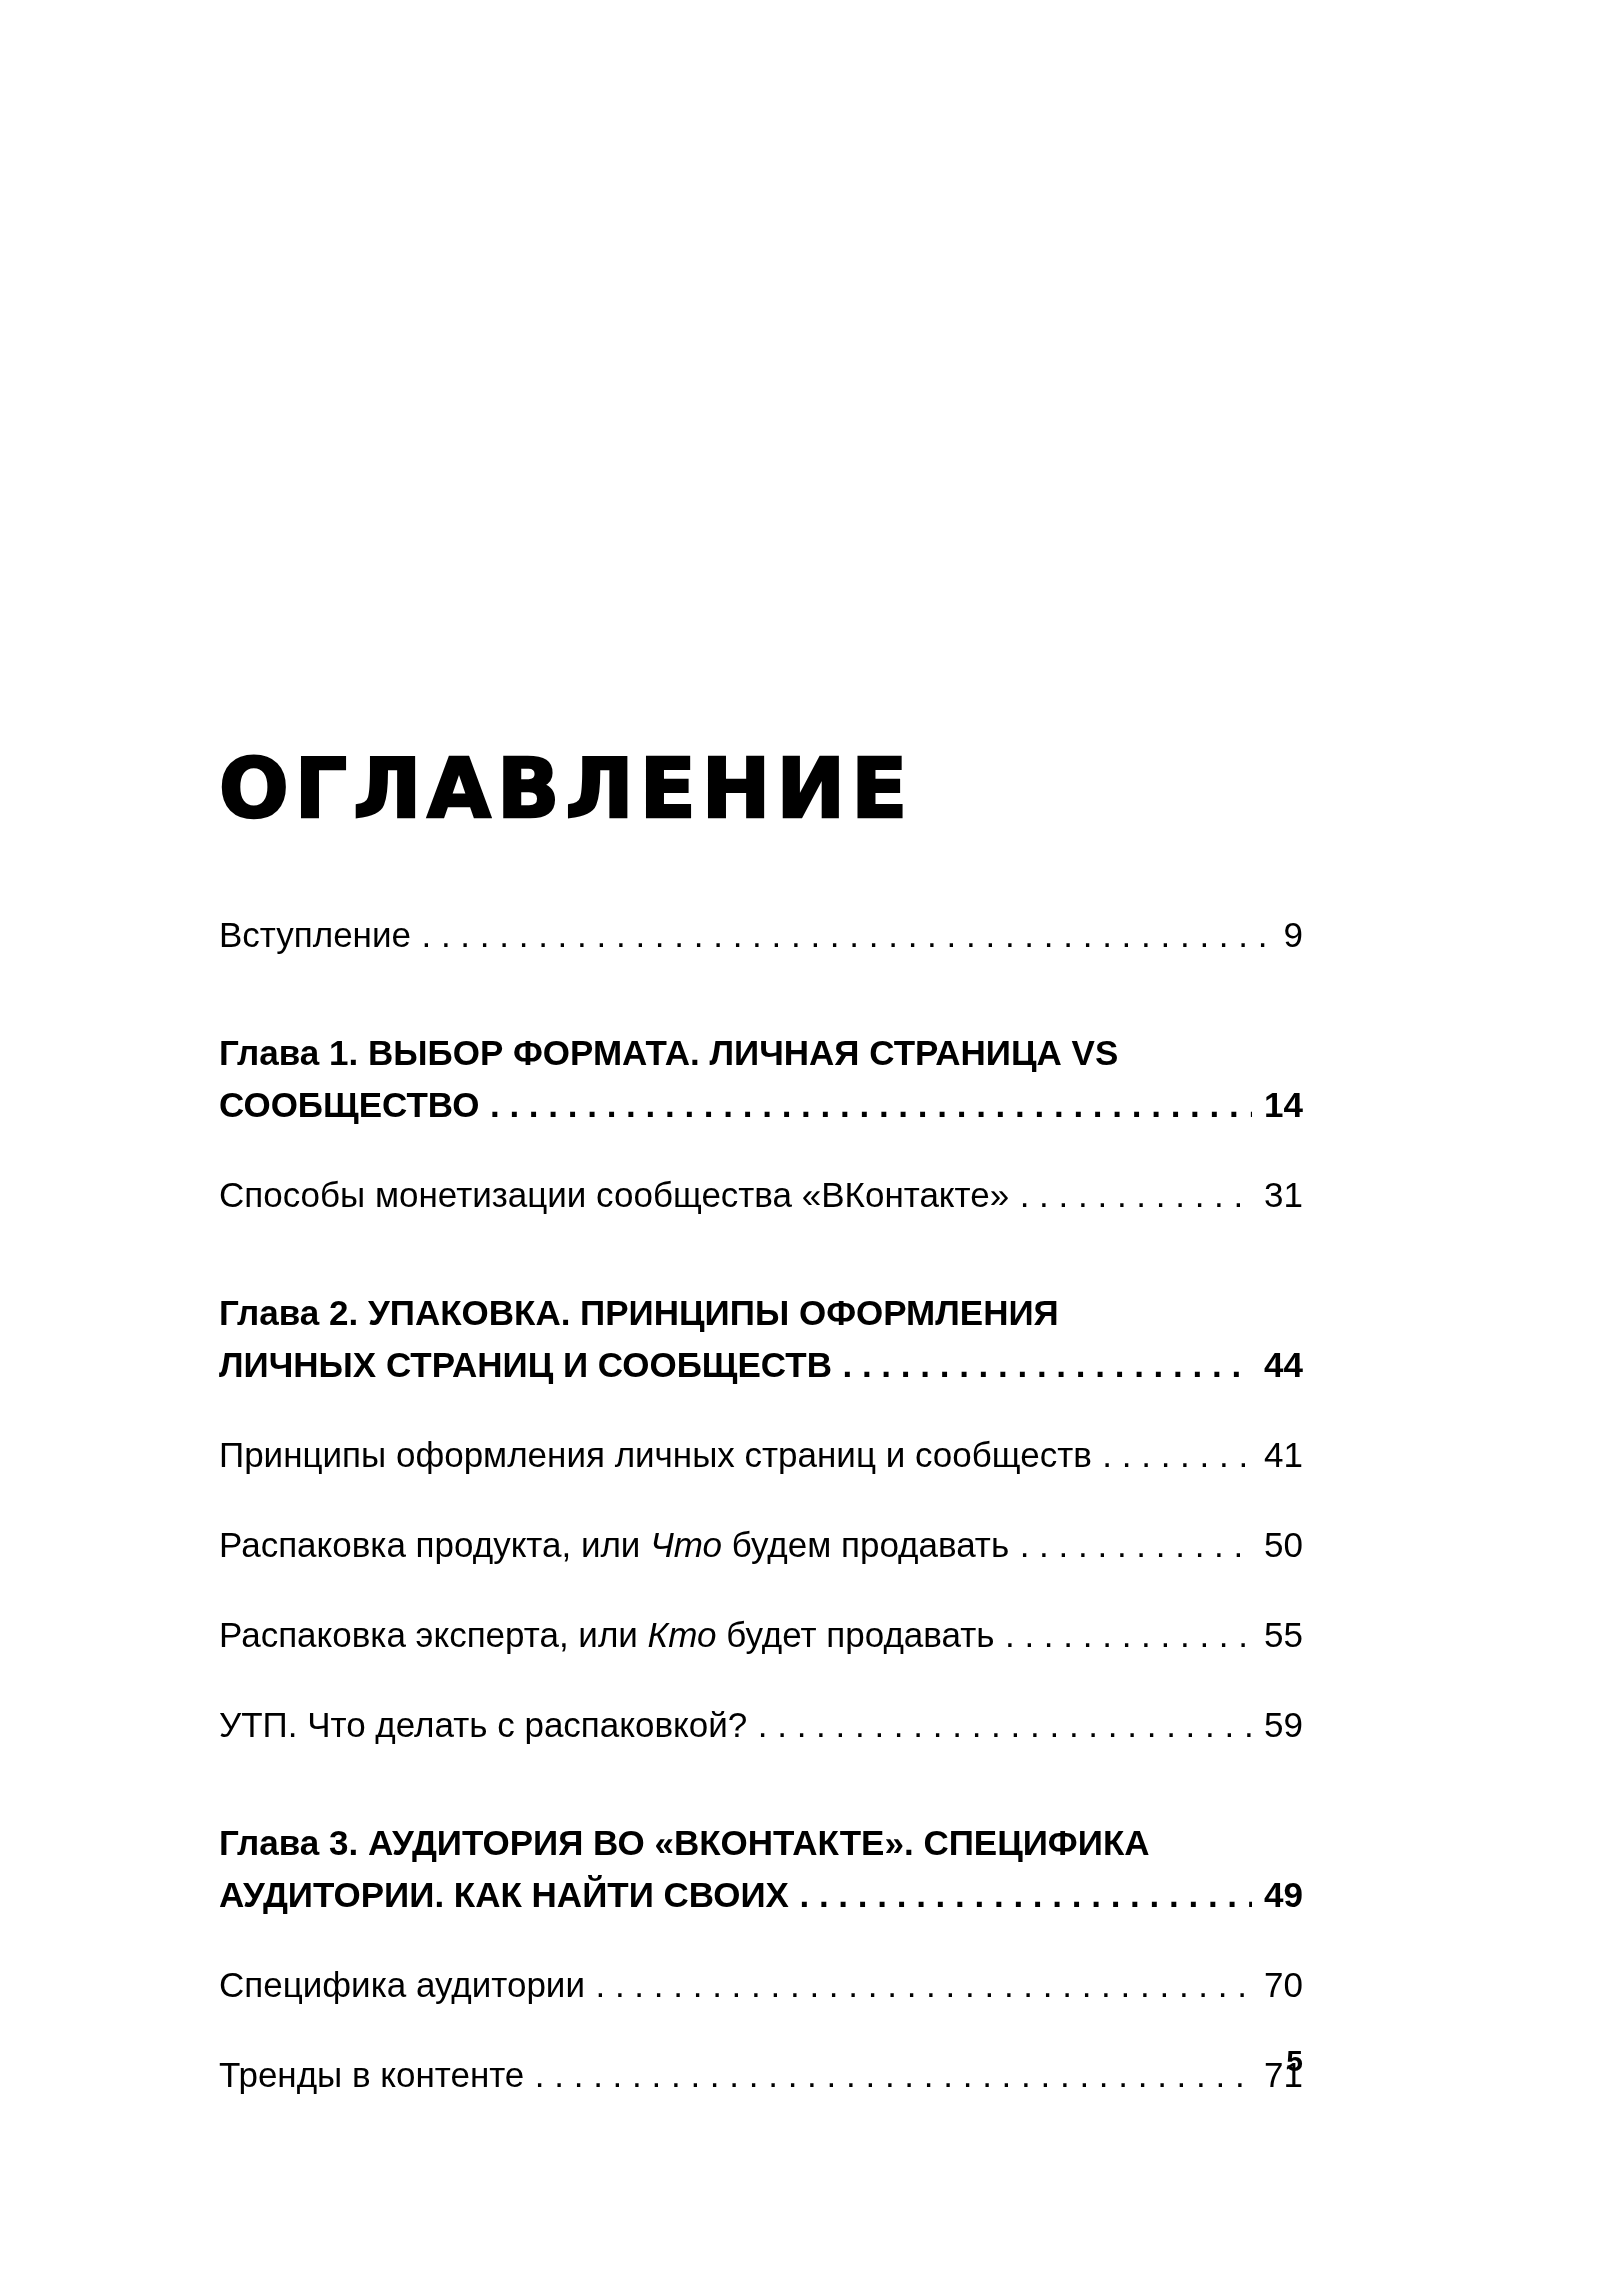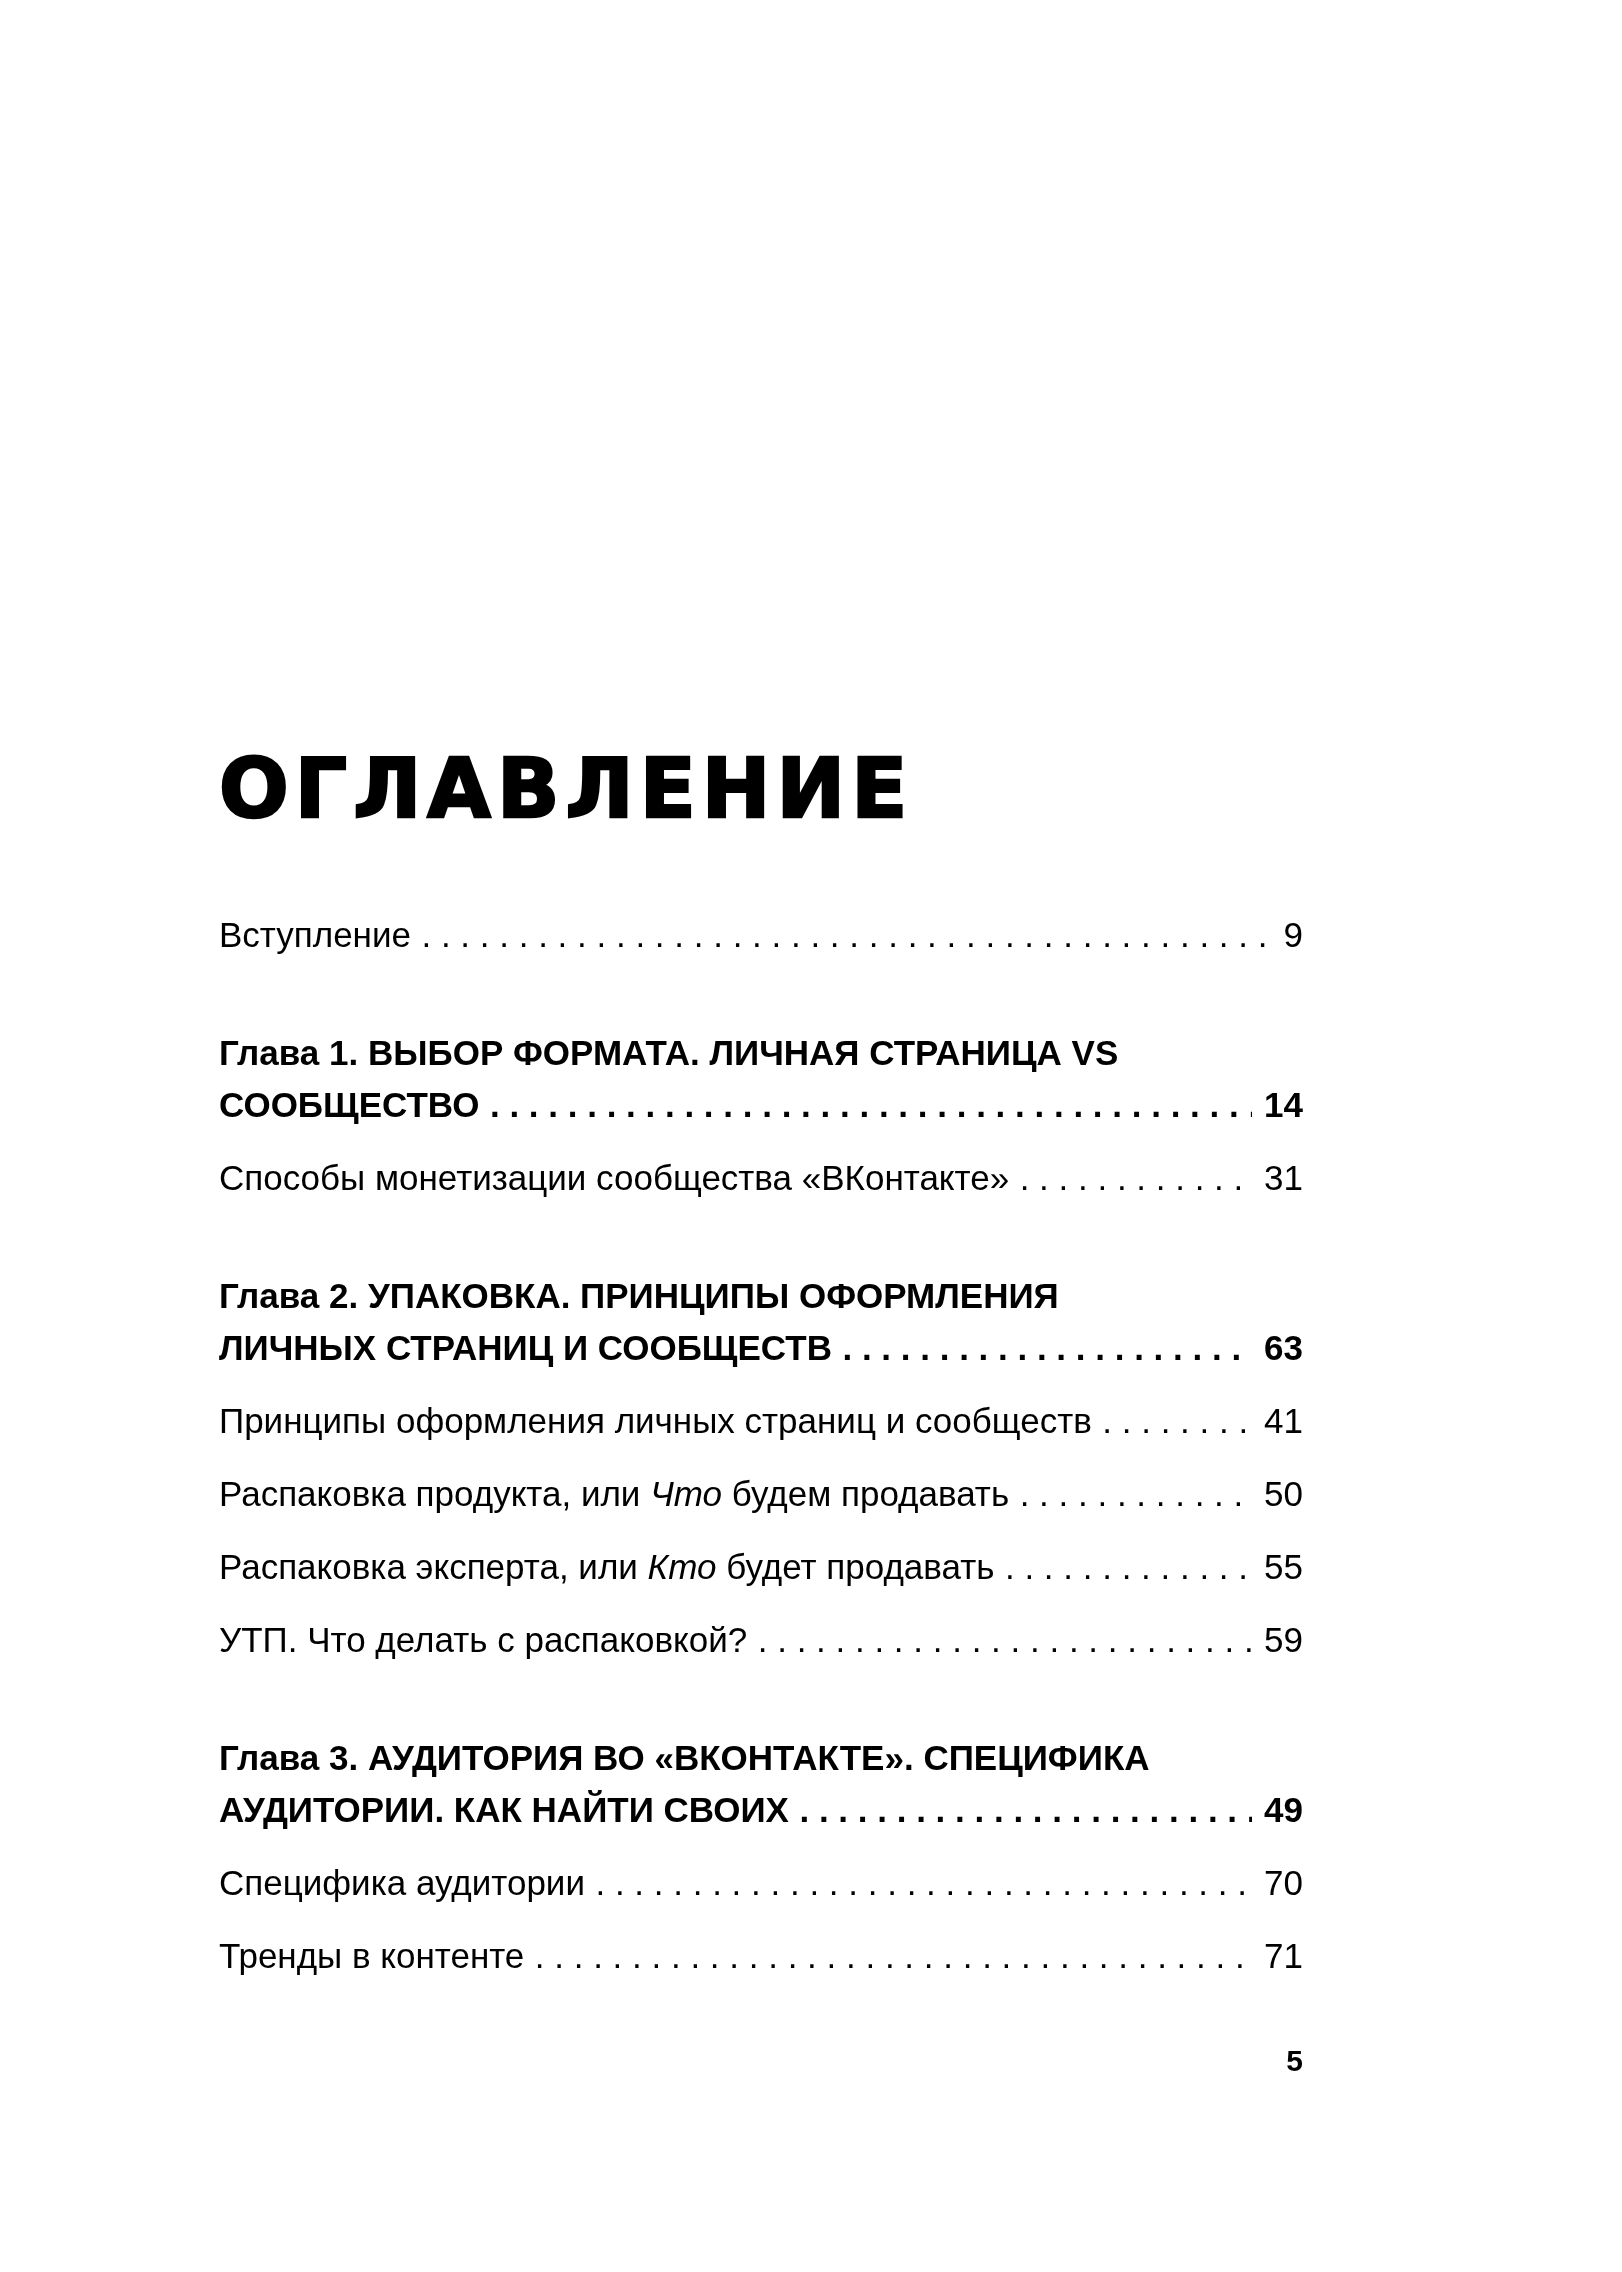--- a/index.html
+++ b/index.html
@@ -60,21 +60,21 @@
     .entry .dots::before {
       content: ". . . . . . . . . . . . . . . . . . . . . . . . . . . . . . . . . . . . . . . . . . . . . . . . . . . . . . . . . . . . . . . . . . . . . . . . . . . . . . . . . . . . . . . . . . . . . . . . . . . . . . . . . . . . . . . . . . . . . . . . . . . . . . . . . . . .";
       letter-spacing: 0;
     }
     .entry .pg {
       flex: 0 0 auto;
       white-space: nowrap;
       text-align: right;
     }
     .entry.sub {
-      margin-top: 21px;
+      margin-top: 38px;
     }
     .chapter {
       font-weight: bold;
       font-size: 35px;
       line-height: 52px;
       margin-top: 66px;
     }
     .chapter .line1 {
       display: block;
       white-space: nowrap;
@@ -119,21 +119,21 @@
       <span class="label">Способы монетизации сообщества «ВКонтакте»</span>
       <span class="dots"></span>
       <span class="pg">31</span>
     </div>
 
     <div class="chapter">
       <span class="line1">Глава 2. УПАКОВКА. ПРИНЦИПЫ ОФОРМЛЕНИЯ</span>
       <div class="entry">
         <span class="label">ЛИЧНЫХ СТРАНИЦ И СООБЩЕСТВ</span>
         <span class="dots"></span>
-        <span class="pg">63</span>
+        <span class="pg">44</span>
       </div>
     </div>
     <div class="entry sub">
       <span class="label">Принципы оформления личных страниц и сообществ</span>
       <span class="dots"></span>
       <span class="pg">41</span>
     </div>
     <div class="entry sub">
       <span class="label"><span>Распаковка продукта, или </span><em>Что</em><span> будем продавать</span></span>
       <span class="dots"></span>

